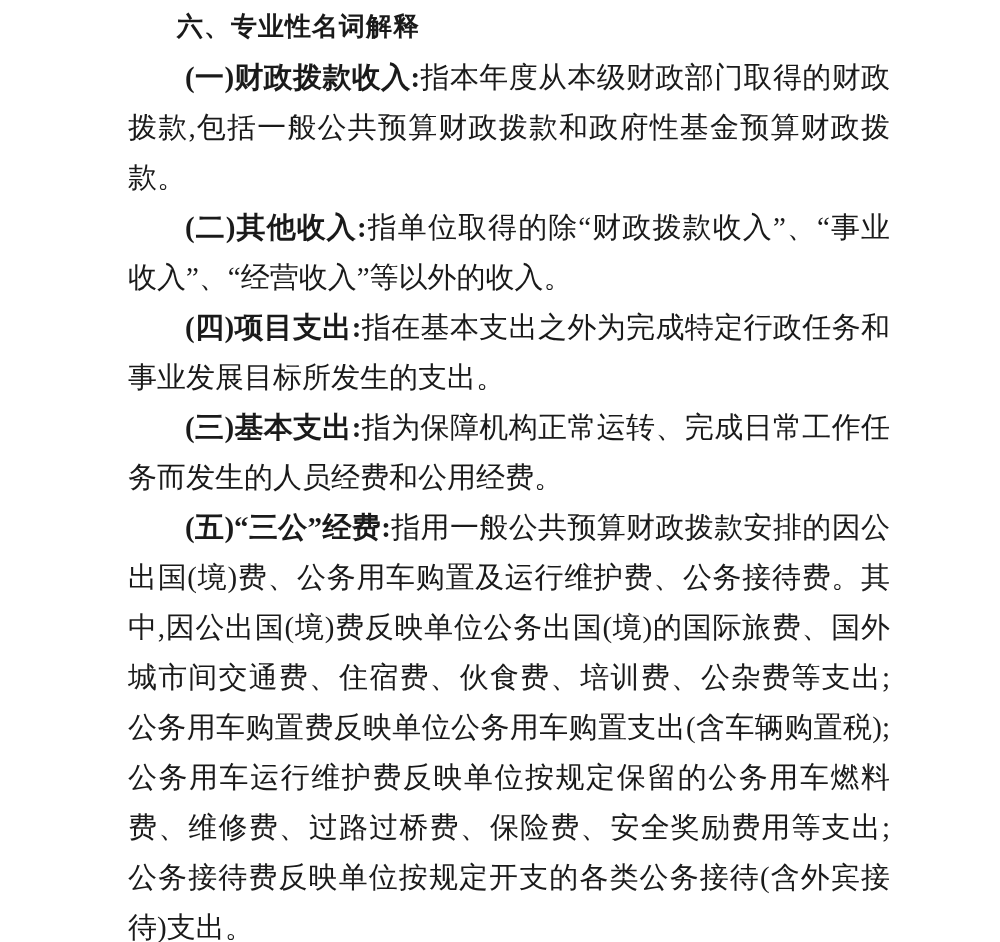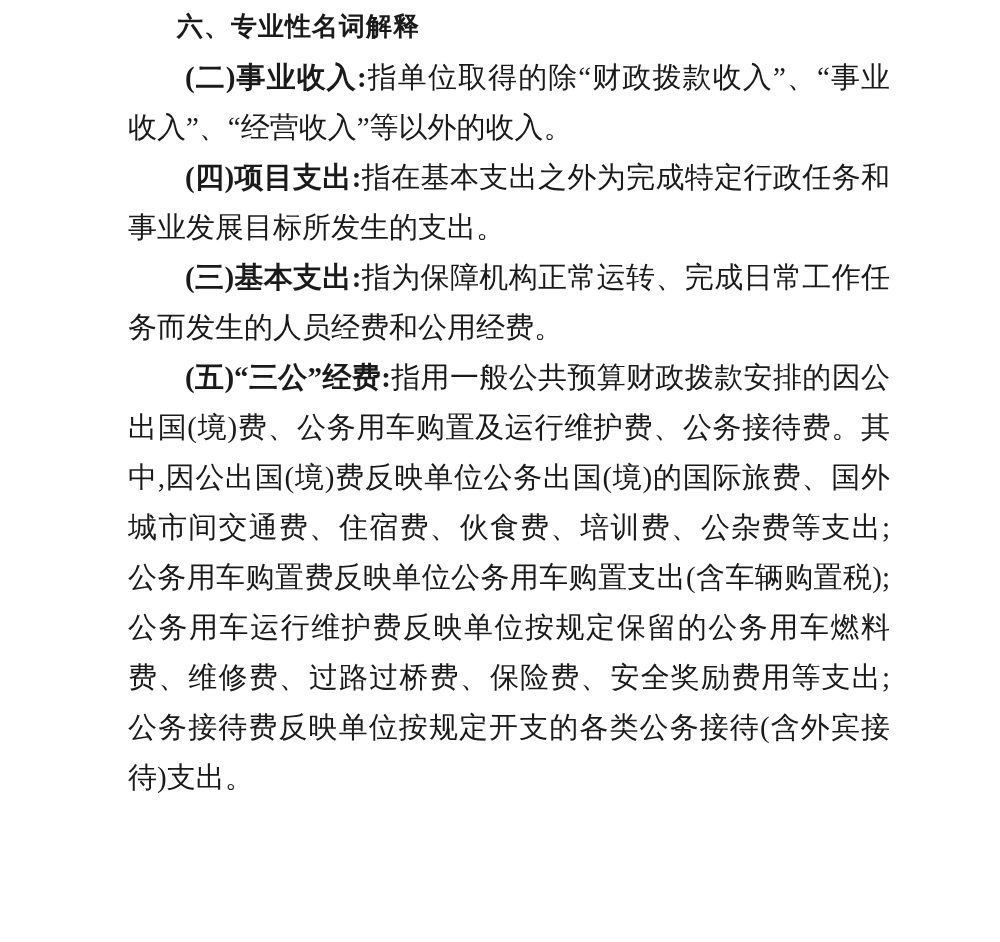--- a/index.html
+++ b/index.html
@@ -39,22 +39,23 @@
   }
 </style>
 </head>
 <body>
 
 <div class="page" style="background: rgb(255, 255, 255); color: rgb(26, 26, 26);">
 
   <h1 class="heading">六、专业性名词解释</h1>
 
   <div>
+    <p class="para"><span class="lead">(一)财政拨款收入:</span><span>指本年度从本级财政部门取得的财政拨款,包括一般公共预算财政拨款和政府性基金预算财政拨款。</span></p>
 
-    <p class="para"><span class="lead">(二)事业收入:</span><span>指单位取得的除“财政拨款收入”、“事业收入”、“经营收入”等以外的收入。</span></p>
+    <p class="para"><span class="lead">(二)其他收入:</span><span>指单位取得的除“财政拨款收入”、“事业收入”、“经营收入”等以外的收入。</span></p>
 
     <p class="para"><span class="lead">(四)项目支出:</span><span>指在基本支出之外为完成特定行政任务和事业发展目标所发生的支出。</span></p>
 
     <p class="para"><span class="lead">(三)基本支出:</span><span>指为保障机构正常运转、完成日常工作任务而发生的人员经费和公用经费。</span></p>
 
     <p class="para"><span class="lead">(五)“三公”经费:</span><span>指用一般公共预算财政拨款安排的因公出国(境)费、公务用车购置及运行维护费、公务接待费。其中,因公出国(境)费反映单位公务出国(境)的国际旅费、国外城市间交通费、住宿费、伙食费、培训费、公杂费等支出;公务用车购置费反映单位公务用车购置支出(含车辆购置税);公务用车运行维护费反映单位按规定保留的公务用车燃料费、维修费、过路过桥费、保险费、安全奖励费用等支出;公务接待费反映单位按规定开支的各类公务接待(含外宾接待)支出。</span></p>
   </div>
 
 </div>
 

